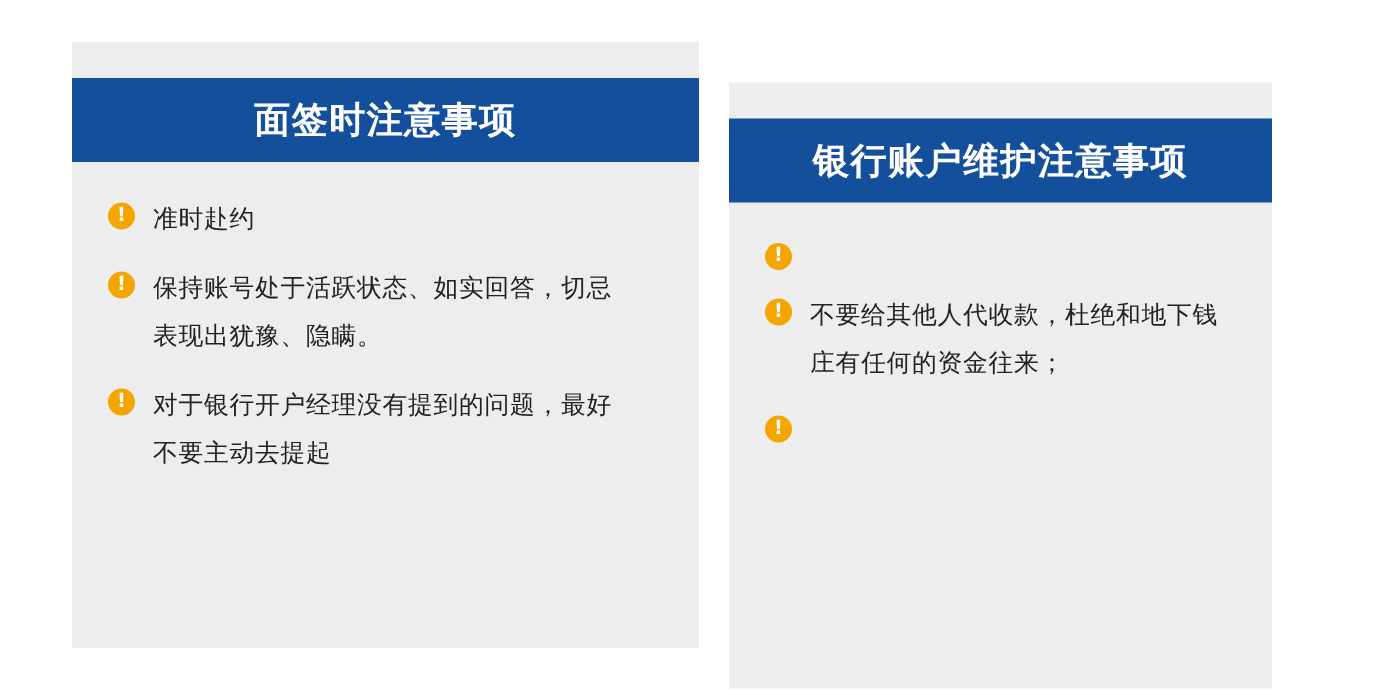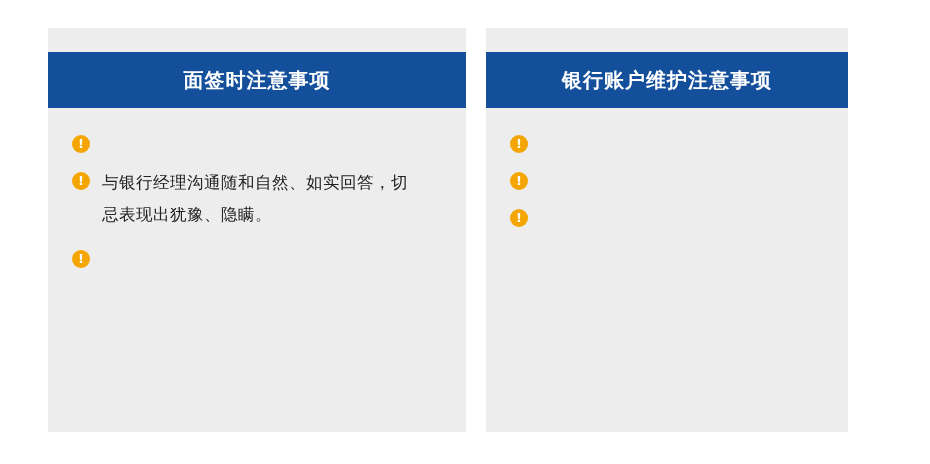--- a/index.html
+++ b/index.html
@@ -29,32 +29,33 @@
   }
   .panel-left {
     width: 418px;
     margin-left: 48px;
     height: 404px;
   }
   .panel-right {
     width: 362px;
     margin-left: 0;
     height: 404px;
+    margin-top: 27px;
   }
   .panel-header {
     background: #134f9b;
     height: 56px;
     display: flex;
     align-items: center;
     justify-content: center;
     margin: 24px 0 0 0;
   }
   .panel-title {
     color: #ffffff;
-    font-size: 20px;
+    font-size: 24px;
     font-weight: bold;
     letter-spacing: 1px;
     line-height: 1;
     font-family: "DejaVu Sans", "Liberation Sans", sans-serif;
     text-align: center;
   }
   .panel-body {
     padding: 22px 26px 10px 24px;
   }
   .item {
@@ -95,41 +96,44 @@
 
 <div class="board">
 
   <div class="panel panel-left">
     <div class="panel-header">
       <div class="panel-title">面签时注意事项</div>
     </div>
     <div class="panel-body">
       <div class="item">
         <div class="bullet">!</div>
+        <div class="item-text">准时赴约</div>
       </div>
       <div class="item">
         <div class="bullet">!</div>
-        <div class="item-text">与银行经理沟通随和自然、如实回答，切忌表现出犹豫、隐瞒。</div>
+        <div class="item-text">保持账号处于活跃状态、如实回答，切忌表现出犹豫、隐瞒。</div>
       </div>
       <div class="item">
         <div class="bullet">!</div>
+        <div class="item-text">对于银行开户经理没有提到的问题，最好不要主动去提起</div>
       </div>
     </div>
   </div>
 
   <div class="panel panel-right">
     <div class="panel-header">
       <div class="panel-title">银行账户维护注意事项</div>
     </div>
     <div class="panel-body">
       <div class="item">
         <div class="bullet">!</div>
       </div>
       <div class="item">
         <div class="bullet">!</div>
+        <div class="item-text">不要给其他人代收款，杜绝和地下钱庄有任何的资金往来；</div>
       </div>
       <div class="item">
         <div class="bullet">!</div>
       </div>
     </div>
   </div>
 
 </div>
 
 </body></html>

